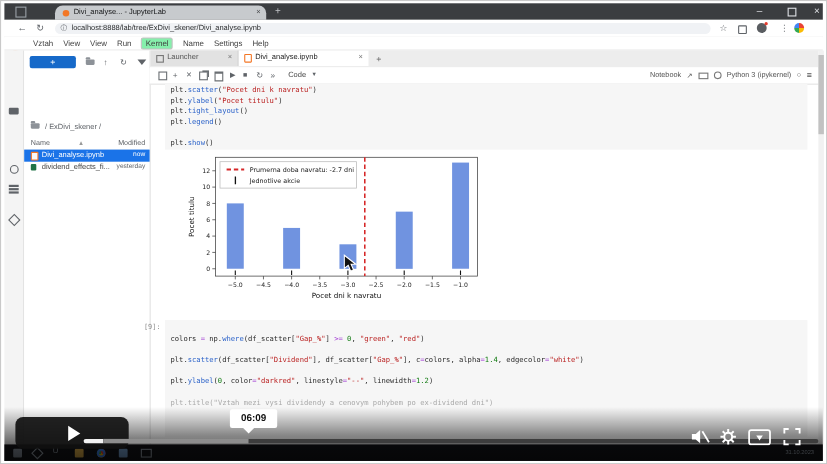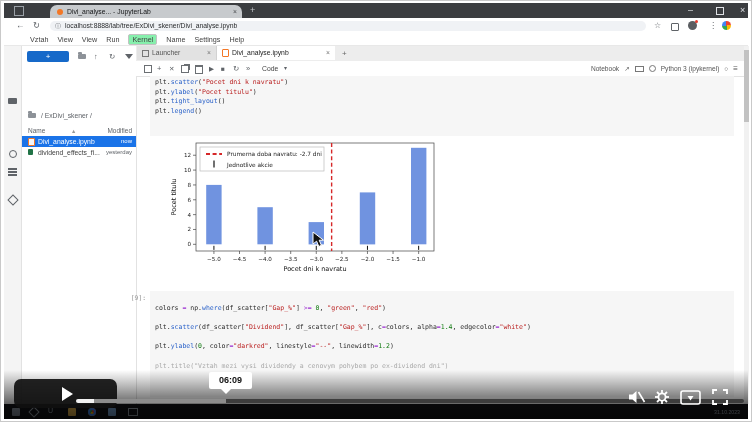--- a/index.html
+++ b/index.html
@@ -187,20 +187,21 @@
     <span style="font-size:8px">≡</span>
   </div>
 </div>
 
 <div class="abs cell" style="left:150px;top:76px;width:584px;height:60px;padding:2px 0 0 5px;box-sizing:border-box" id="cell-lines-0">
     <div class="cl">plt.<span class="tk-f">scatter</span>(<span class="tk-s">"Pocet dni k navratu"</span>)</div>
     <div class="cl">plt.<span class="tk-f">ylabel</span>(<span class="tk-s">"Pocet titulu"</span>)</div>
     <div class="cl">plt.<span class="tk-f">tight_layout</span>()</div>
     <div class="cl">plt.<span class="tk-f">legend</span>()</div>
     <div class="cl">&nbsp;</div>
+    <div class="cl">plt.<span class="tk-f">show</span>()</div>
   </div>
 
 <svg class="abs" id="chartsvg" width="276" height="148" style="left:166px;top:137px">
     <rect x="0" y="0" width="276" height="148" fill="#ffffff"></rect>
     <rect x="30" y="6" width="238" height="108" fill="#fff" stroke="#444" stroke-width="0.7"></rect>
     <rect x="40.2" y="47.9" width="15.4" height="59.4" fill="#7093e0"></rect>
     <rect x="91.4" y="70.2" width="15.4" height="37.1" fill="#7093e0"></rect>
     <rect x="142.6" y="85.1" width="15.4" height="22.3" fill="#7093e0"></rect>
     <rect x="193.8" y="55.4" width="15.4" height="52.0" fill="#7093e0"></rect>
     <rect x="245.0" y="10.8" width="15.4" height="96.5" fill="#7093e0"></rect>

